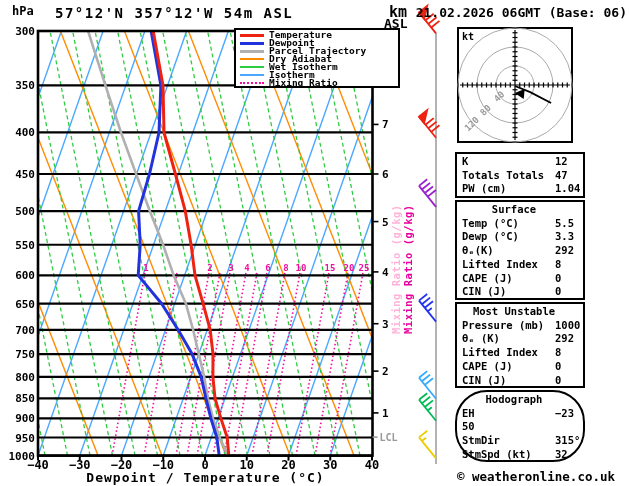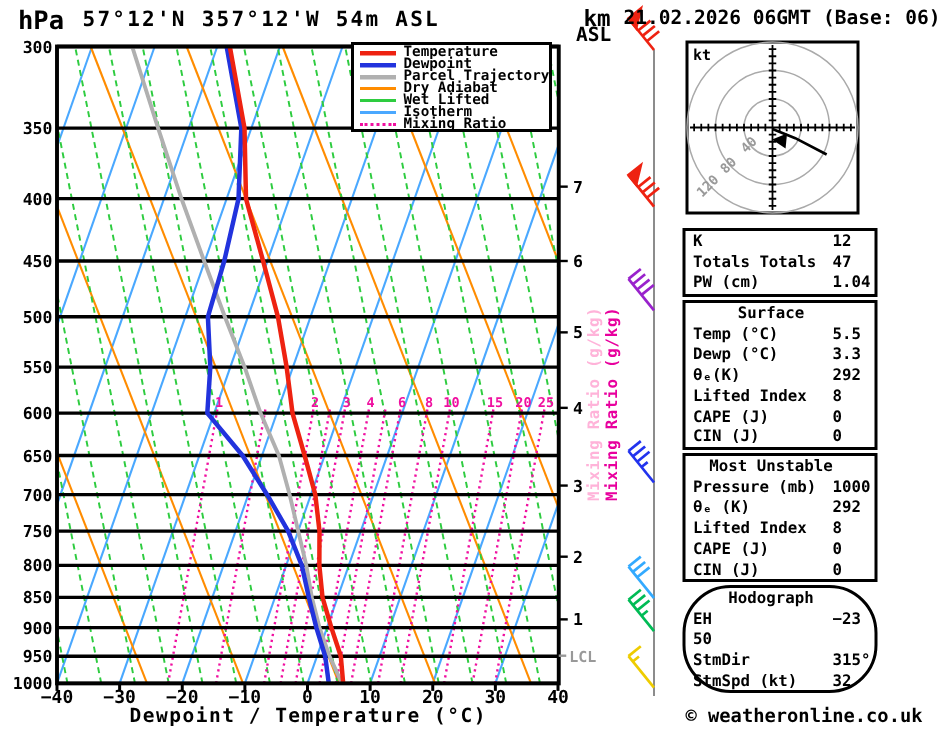--- a/index.html
+++ b/index.html
@@ -1,25 +1,25 @@
 <!DOCTYPE html>
 <html><head>
 <meta charset="utf-8">
 <style>
   html,body{margin:0;padding:0;background:#fff;}
   #stage{position:relative;width:629px;height:486px;background:#fff;overflow:hidden;
          font-family:"DejaVu Sans Mono",monospace;font-weight:bold;color:#000;}
   #main-svg{position:absolute;left:0;top:0;}
   .abs{position:absolute;white-space:nowrap;}
-  #hpa-label{left:12px;top:4px;font-size:17px;}
+  #hpa-label{left:12px;top:4px;font-size:12px;}
   #station-title{left:55px;top:5px;font-size:14px;letter-spacing:1.5px;}
   #km-label{left:389px;top:3px;font-size:15px;}
   #asl-label{left:384px;top:16px;font-size:13px;}
   #run-title{left:406px;top:5px;width:221px;font-size:13px;text-align:right;}
-  #legend{left:234px;top:28px;width:134px;height:60px;border:2px solid #000;background:#fff;
+  #legend{left:234px;top:28px;width:166px;height:60px;border:2px solid #000;background:#fff;
           padding:1px 0 0 4px;box-sizing:border-box;}
   .lg-row{display:flex;align-items:center;height:8px;}
   .lg-sw{display:inline-block;width:24px;margin-right:5px;flex:0 0 24px;}
   .lg-lab{font-size:9.5px;line-height:8px;}
   .vlabel{transform:rotate(-90deg);transform-origin:left top;font-size:10.5px;letter-spacing:0.5px;}
   #mix-label-dark{left:402px;top:334px;color:#e8009e;}
   #mix-label-light{left:390px;top:334px;color:#ffb3d9;}
   #axis-title{left:38px;top:470px;width:335px;text-align:center;font-size:13px;letter-spacing:1px;}
   #footer{left:446px;top:469px;width:180px;font-size:12.5px;text-align:center;}
   .stat-box{position:absolute;left:455px;width:130px;border:2px solid #000;background:#fff;
@@ -312,21 +312,21 @@
     <div class="lg-row">
         <span class="lg-sw" style="background: rgb(176, 176, 176); height: 3px;"></span>
         <span class="lg-lab">Parcel Trajectory</span>
       </div>
     <div class="lg-row">
         <span class="lg-sw" style="background: rgb(255, 140, 0); height: 2px;"></span>
         <span class="lg-lab">Dry Adiabat</span>
       </div>
     <div class="lg-row">
         <span class="lg-sw" style="background: rgb(46, 204, 64); height: 2px;"></span>
-        <span class="lg-lab">Wet Lifted</span>
+        <span class="lg-lab">Wet Isotherm</span>
       </div>
     <div class="lg-row">
         <span class="lg-sw" style="background: rgb(74, 168, 255); height: 2px;"></span>
         <span class="lg-lab">Isotherm</span>
       </div>
     <div class="lg-row">
         <span class="lg-sw" style="border-top: 2.5px dotted rgb(240, 16, 160);"></span>
         <span class="lg-lab">Mixing Ratio</span>
       </div>
   </div>

